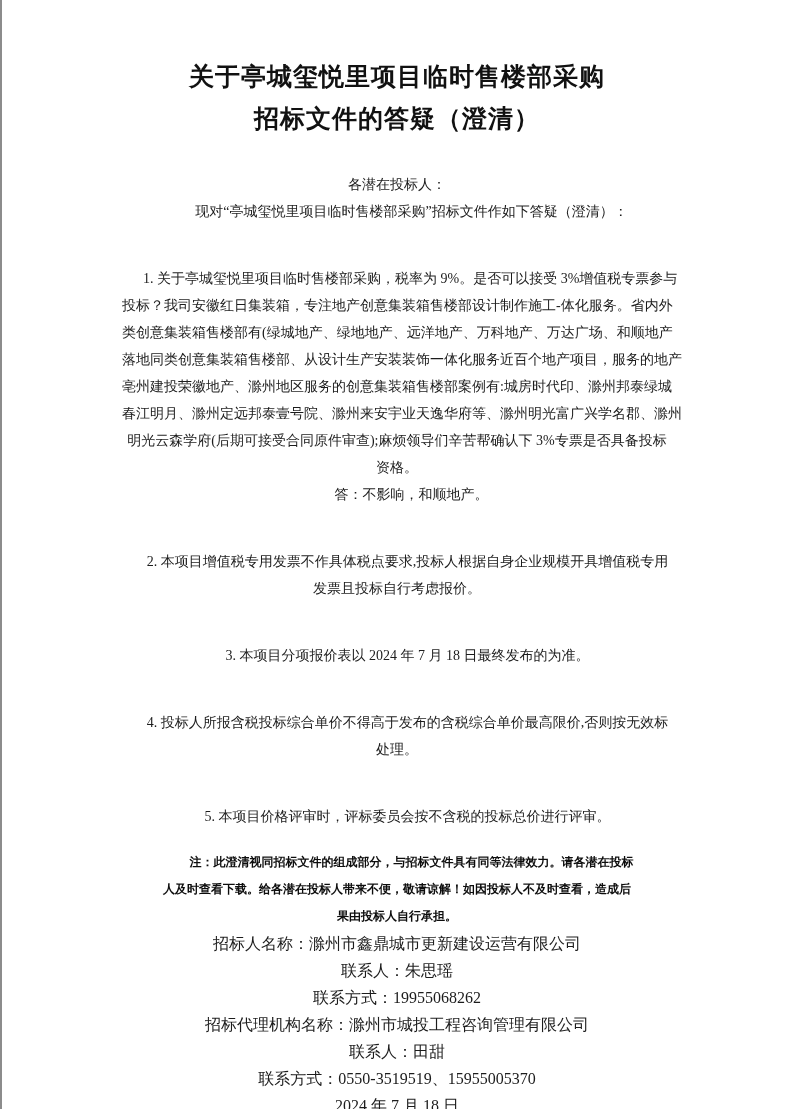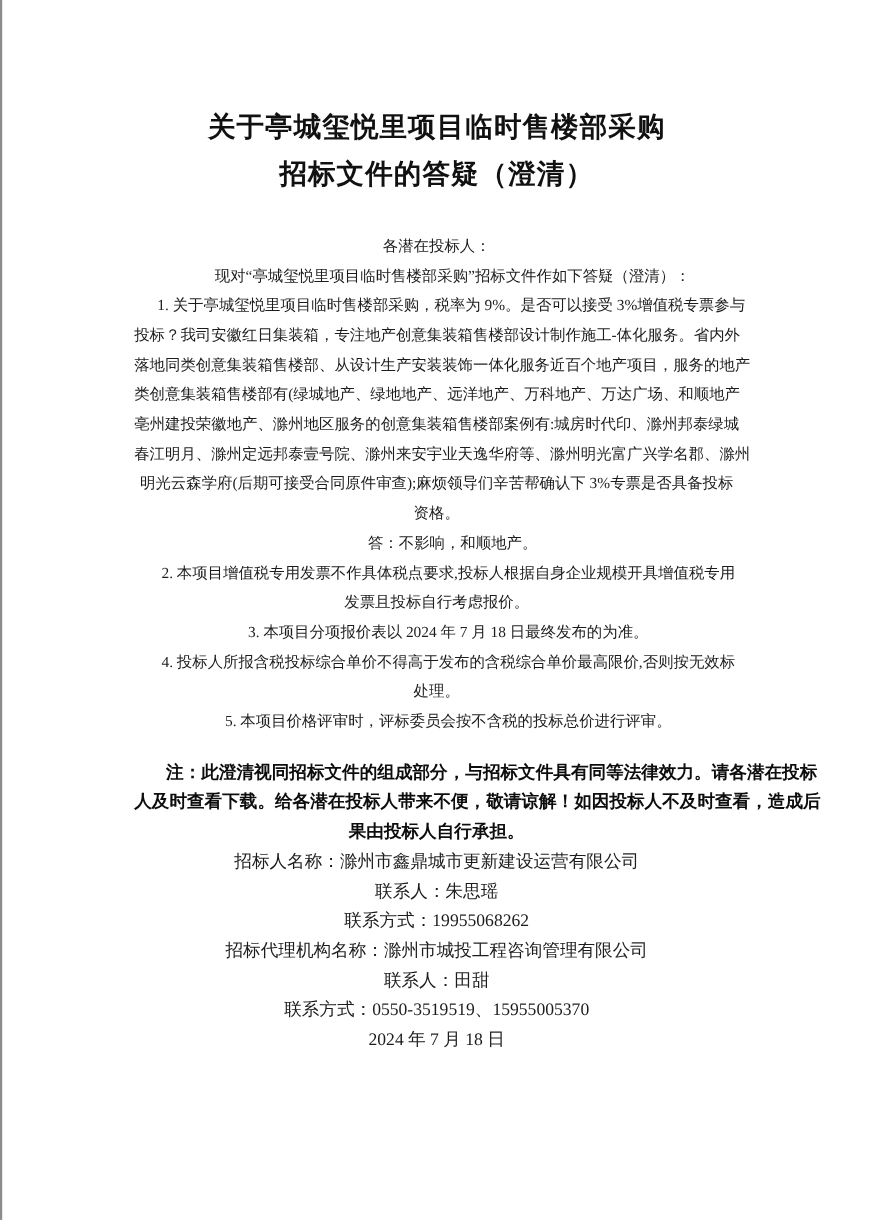--- a/index.html
+++ b/index.html
@@ -24,42 +24,42 @@
     height: 1109px;
     background: #8c8c8c;
   }
   .content {
     position: absolute;
     left: 122px;
     top: 0;
     width: 550px;
   }
   .title-block {
-    margin-top: 96px;
+    margin-top: 56px;
     text-align: center;
     font-weight: bold;
     font-size: 25px;
     line-height: 42px;
     color: #111111;
     letter-spacing: 1px;
   }
   .body-block {
     margin-top: 31px;
     font-size: 14px;
     line-height: 27px;
   }
   .line {
     white-space: nowrap;
     text-align: center;
   }
   .indent2 { padding-left: 29px; }
-  .indent-num { padding-left: 21px; }
+  .indent-num { padding-left: 21px; margin-top: 40px; }
   .spacer { height: 19px; }
   .note-block {
-    font-size: 16px;
+    font-size: 12px;
     line-height: 27px;
     font-weight: bold;
     color: #0d0d0d;
     font-family: "Liberation Sans", "DejaVu Sans", sans-serif;
   }
   .contacts-block {
     font-size: 16px;
     line-height: 27px;
   }
 </style>
@@ -71,22 +71,22 @@
   <div class="content">
     <div class="title-block">
       <div class="title-line">关于亭城玺悦里项目临时售楼部采购</div>
       <div class="title-line">招标文件的答疑（澄清）</div>
     </div>
     <div class="body-block" id="body-block">
         <div class="line">各潜在投标人：</div>
         <div class="line indent2">现对“亭城玺悦里项目临时售楼部采购”招标文件作如下答疑（澄清）：</div>
         <div class="line indent-num">1. 关于亭城玺悦里项目临时售楼部采购，税率为 9%。是否可以接受 3%增值税专票参与</div>
         <div class="line">投标？我司安徽红日集装箱，专注地产创意集装箱售楼部设计制作施工-体化服务。省内外</div>
+        <div class="line">类创意集装箱售楼部有(绿城地产、绿地地产、远洋地产、万科地产、万达广场、和顺地产</div>
         <div class="line">落地同类创意集装箱售楼部、从设计生产安装装饰一体化服务近百个地产项目，服务的地产</div>
-        <div class="line">类创意集装箱售楼部有(绿城地产、绿地地产、远洋地产、万科地产、万达广场、和顺地产</div>
         <div class="line">亳州建投荣徽地产、滁州地区服务的创意集装箱售楼部案例有:城房时代印、滁州邦泰绿城</div>
         <div class="line">春江明月、滁州定远邦泰壹号院、滁州来安宇业天逸华府等、滁州明光富广兴学名郡、滁州</div>
         <div class="line">明光云森学府(后期可接受合同原件审查);麻烦领导们辛苦帮确认下 3%专票是否具备投标</div>
         <div class="line">资格。</div>
         <div class="line indent2">答：不影响，和顺地产。</div>
         <div class="line indent-num">2. 本项目增值税专用发票不作具体税点要求,投标人根据自身企业规模开具增值税专用</div>
         <div class="line">发票且投标自行考虑报价。</div>
         <div class="line indent-num">3. 本项目分项报价表以 2024 年 7 月 18 日最终发布的为准。</div>
         <div class="line indent-num">4. 投标人所报含税投标综合单价不得高于发布的含税综合单价最高限价,否则按无效标</div>
         <div class="line">处理。</div>

